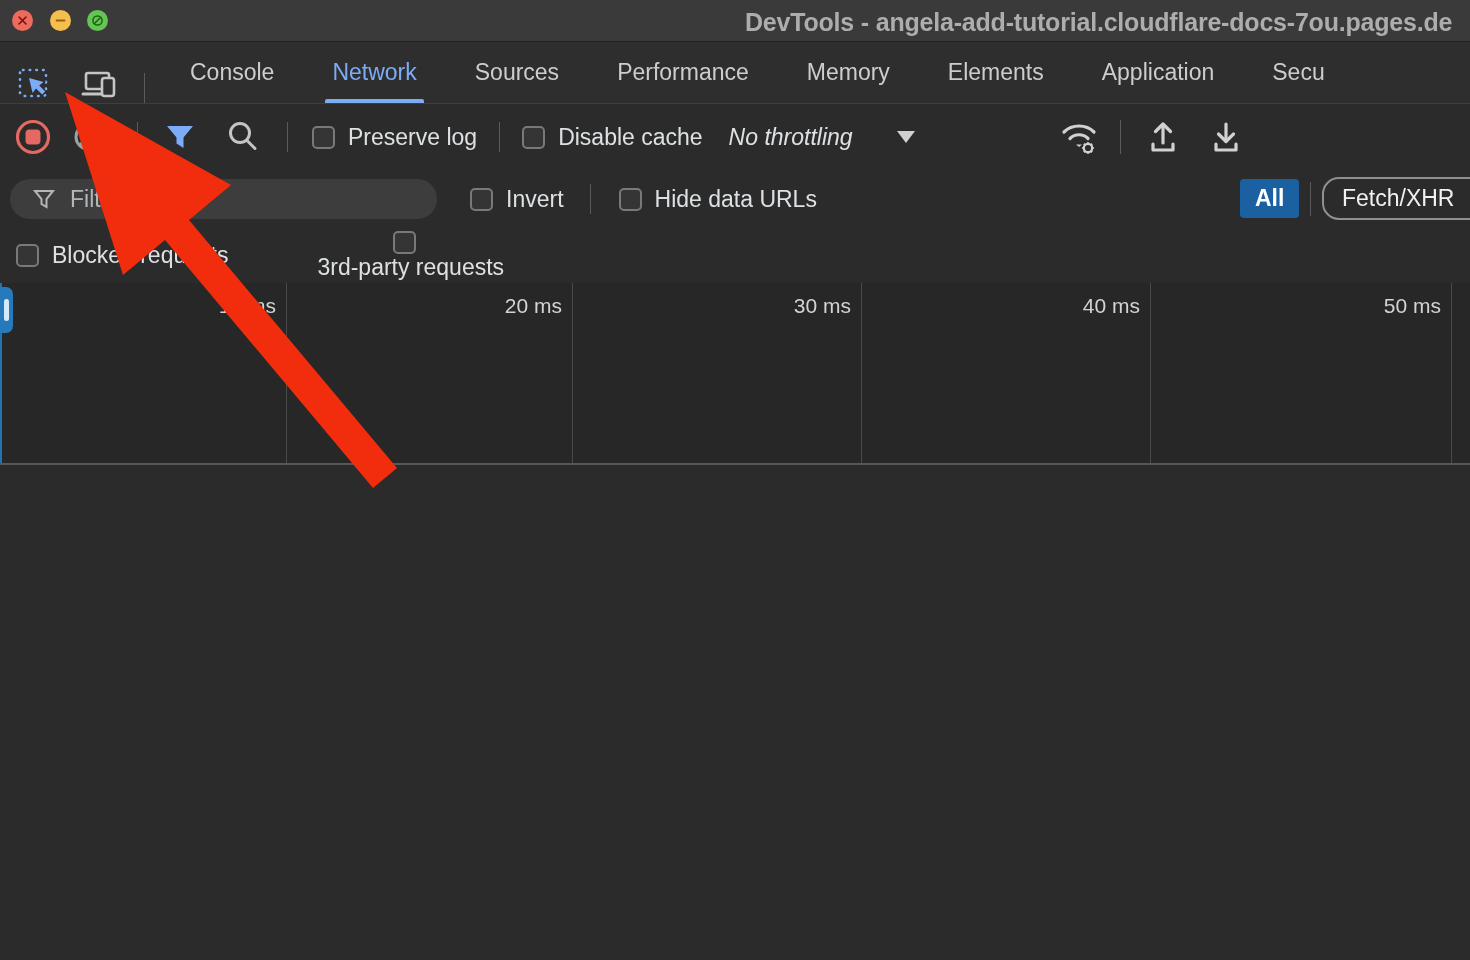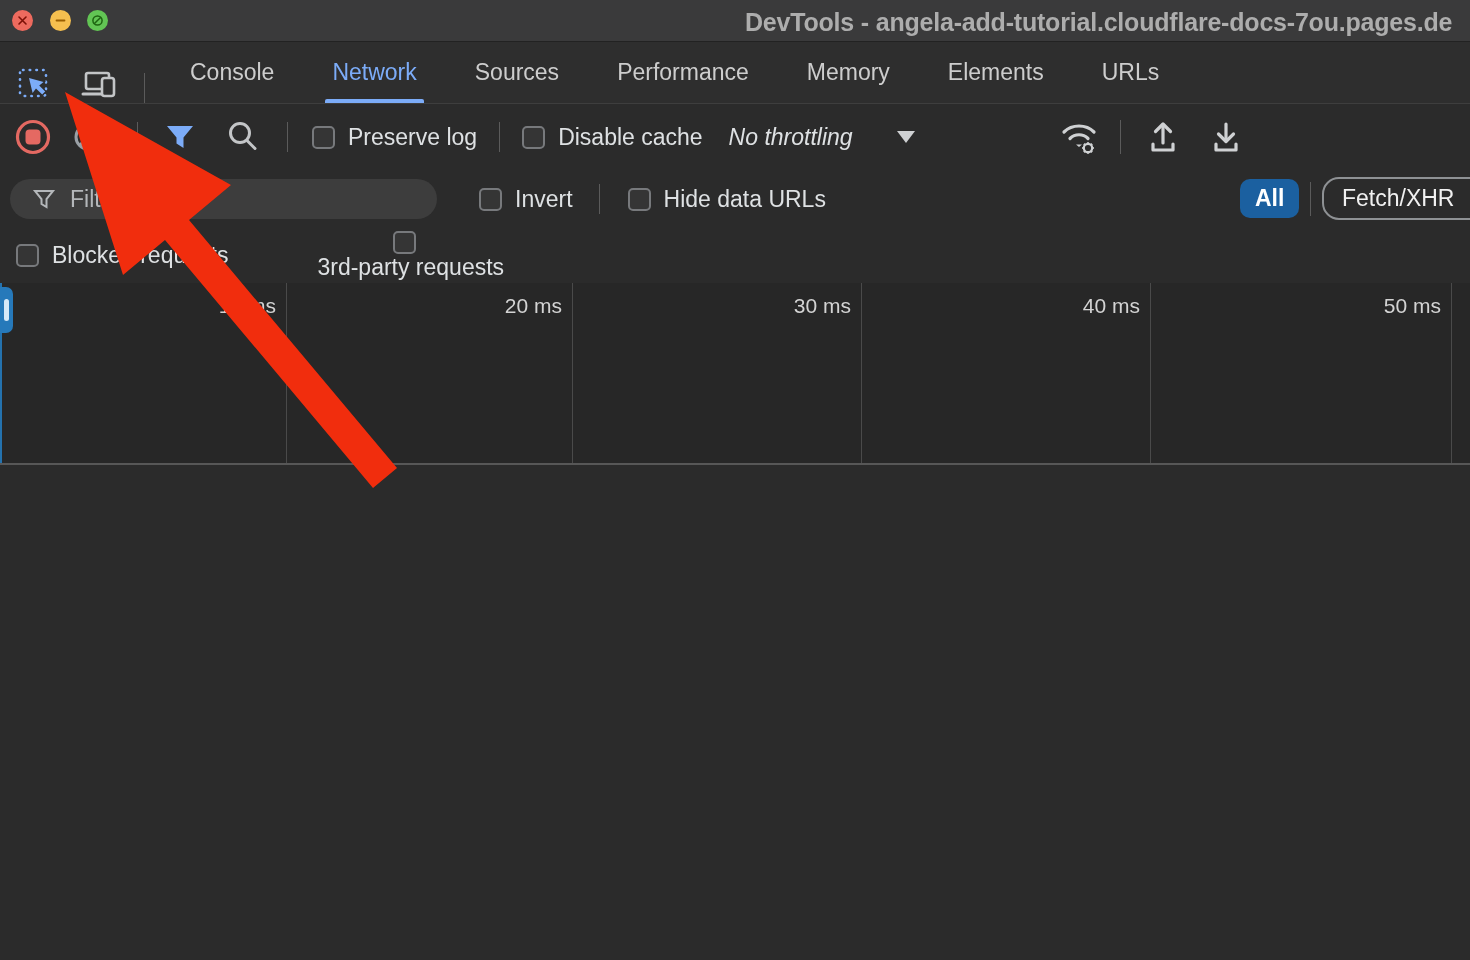--- a/index.html
+++ b/index.html
@@ -55,27 +55,27 @@
 
   
   .filter-row { position:absolute; left:0; top:170px; width:1470px; height:58px;
     background:#2b2b2b; display:flex; align-items:center; padding-left:10px; }
   .filter-pill { width:427px; height:40px; background:#3d3d3d; border-radius:20px;
     display:flex; align-items:center; padding-left:22px; }
   .filter-pill input { background:transparent; border:none; outline:none;
     margin-left:14px; font-size:23px; color:#dee1e3; width:330px;
     font-family:"Liberation Sans", sans-serif; }
   .filter-pill input::placeholder { color:#b4b7ba; opacity:1; }
-  .filter-row .g-invert { margin-left:42px; }
+  .filter-row .g-invert { margin-left:33px; }
   .filter-row .d1 { margin-left:26px; }
   .filter-row .g-data { margin-left:28px; }
   .filter-row .g-ext { margin-left:38px; }
   .all-btn { position:absolute; left:1240px; top:9px; height:39px; padding:0 15px;
     background:#1b60a0; color:#fff; font-size:23px; font-weight:700;
-    border:none; border-radius:10px; display:flex; align-items:center;
+    border:none; border-radius:4px; display:flex; align-items:center;
     font-family:"Liberation Sans", sans-serif; }
   .fr-div { position:absolute; left:1310px; top:12px; width:1px; height:34px; background:#5b5b5b; }
   .fetchxhr-btn { position:absolute; left:1322px; top:7px; height:43px; width:170px;
     background:transparent; border:2px solid #8e9194; border-radius:17px;
     color:#f1f1f1; font-size:23px; display:flex; align-items:center;
     padding-left:18px; font-family:"Liberation Sans", sans-serif; }
 
   
   .req-row { position:absolute; left:0; top:228px; width:1470px; height:55px;
     background:#2b2b2b; display:flex; align-items:center; padding-left:16px; }
@@ -139,21 +139,22 @@
     </svg>
   </div>
   <div class="vdiv"></div>
   <div class="tabs">
     <div class="tab">Console</div>
     <div class="tab active">Network</div>
     <div class="tab">Sources</div>
     <div class="tab">Performance</div>
     <div class="tab">Memory</div>
     <div class="tab">Elements</div>
-    <div class="tab">URLs</div>
+    <div class="tab">Application</div>
+    <div class="tab">Secu</div>
   </div>
 </div>
 
 <div class="toolbar">
   <div class="icon-btn record-btn">
     <svg width="36" height="36" viewBox="0 0 36 36">
       <circle cx="18" cy="18" r="15.5" fill="none" stroke="#e46962" stroke-width="3.2"></circle>
       <rect x="10.5" y="10.5" width="15" height="15" rx="4" fill="#e46962"></rect>
     </svg>
   </div>

